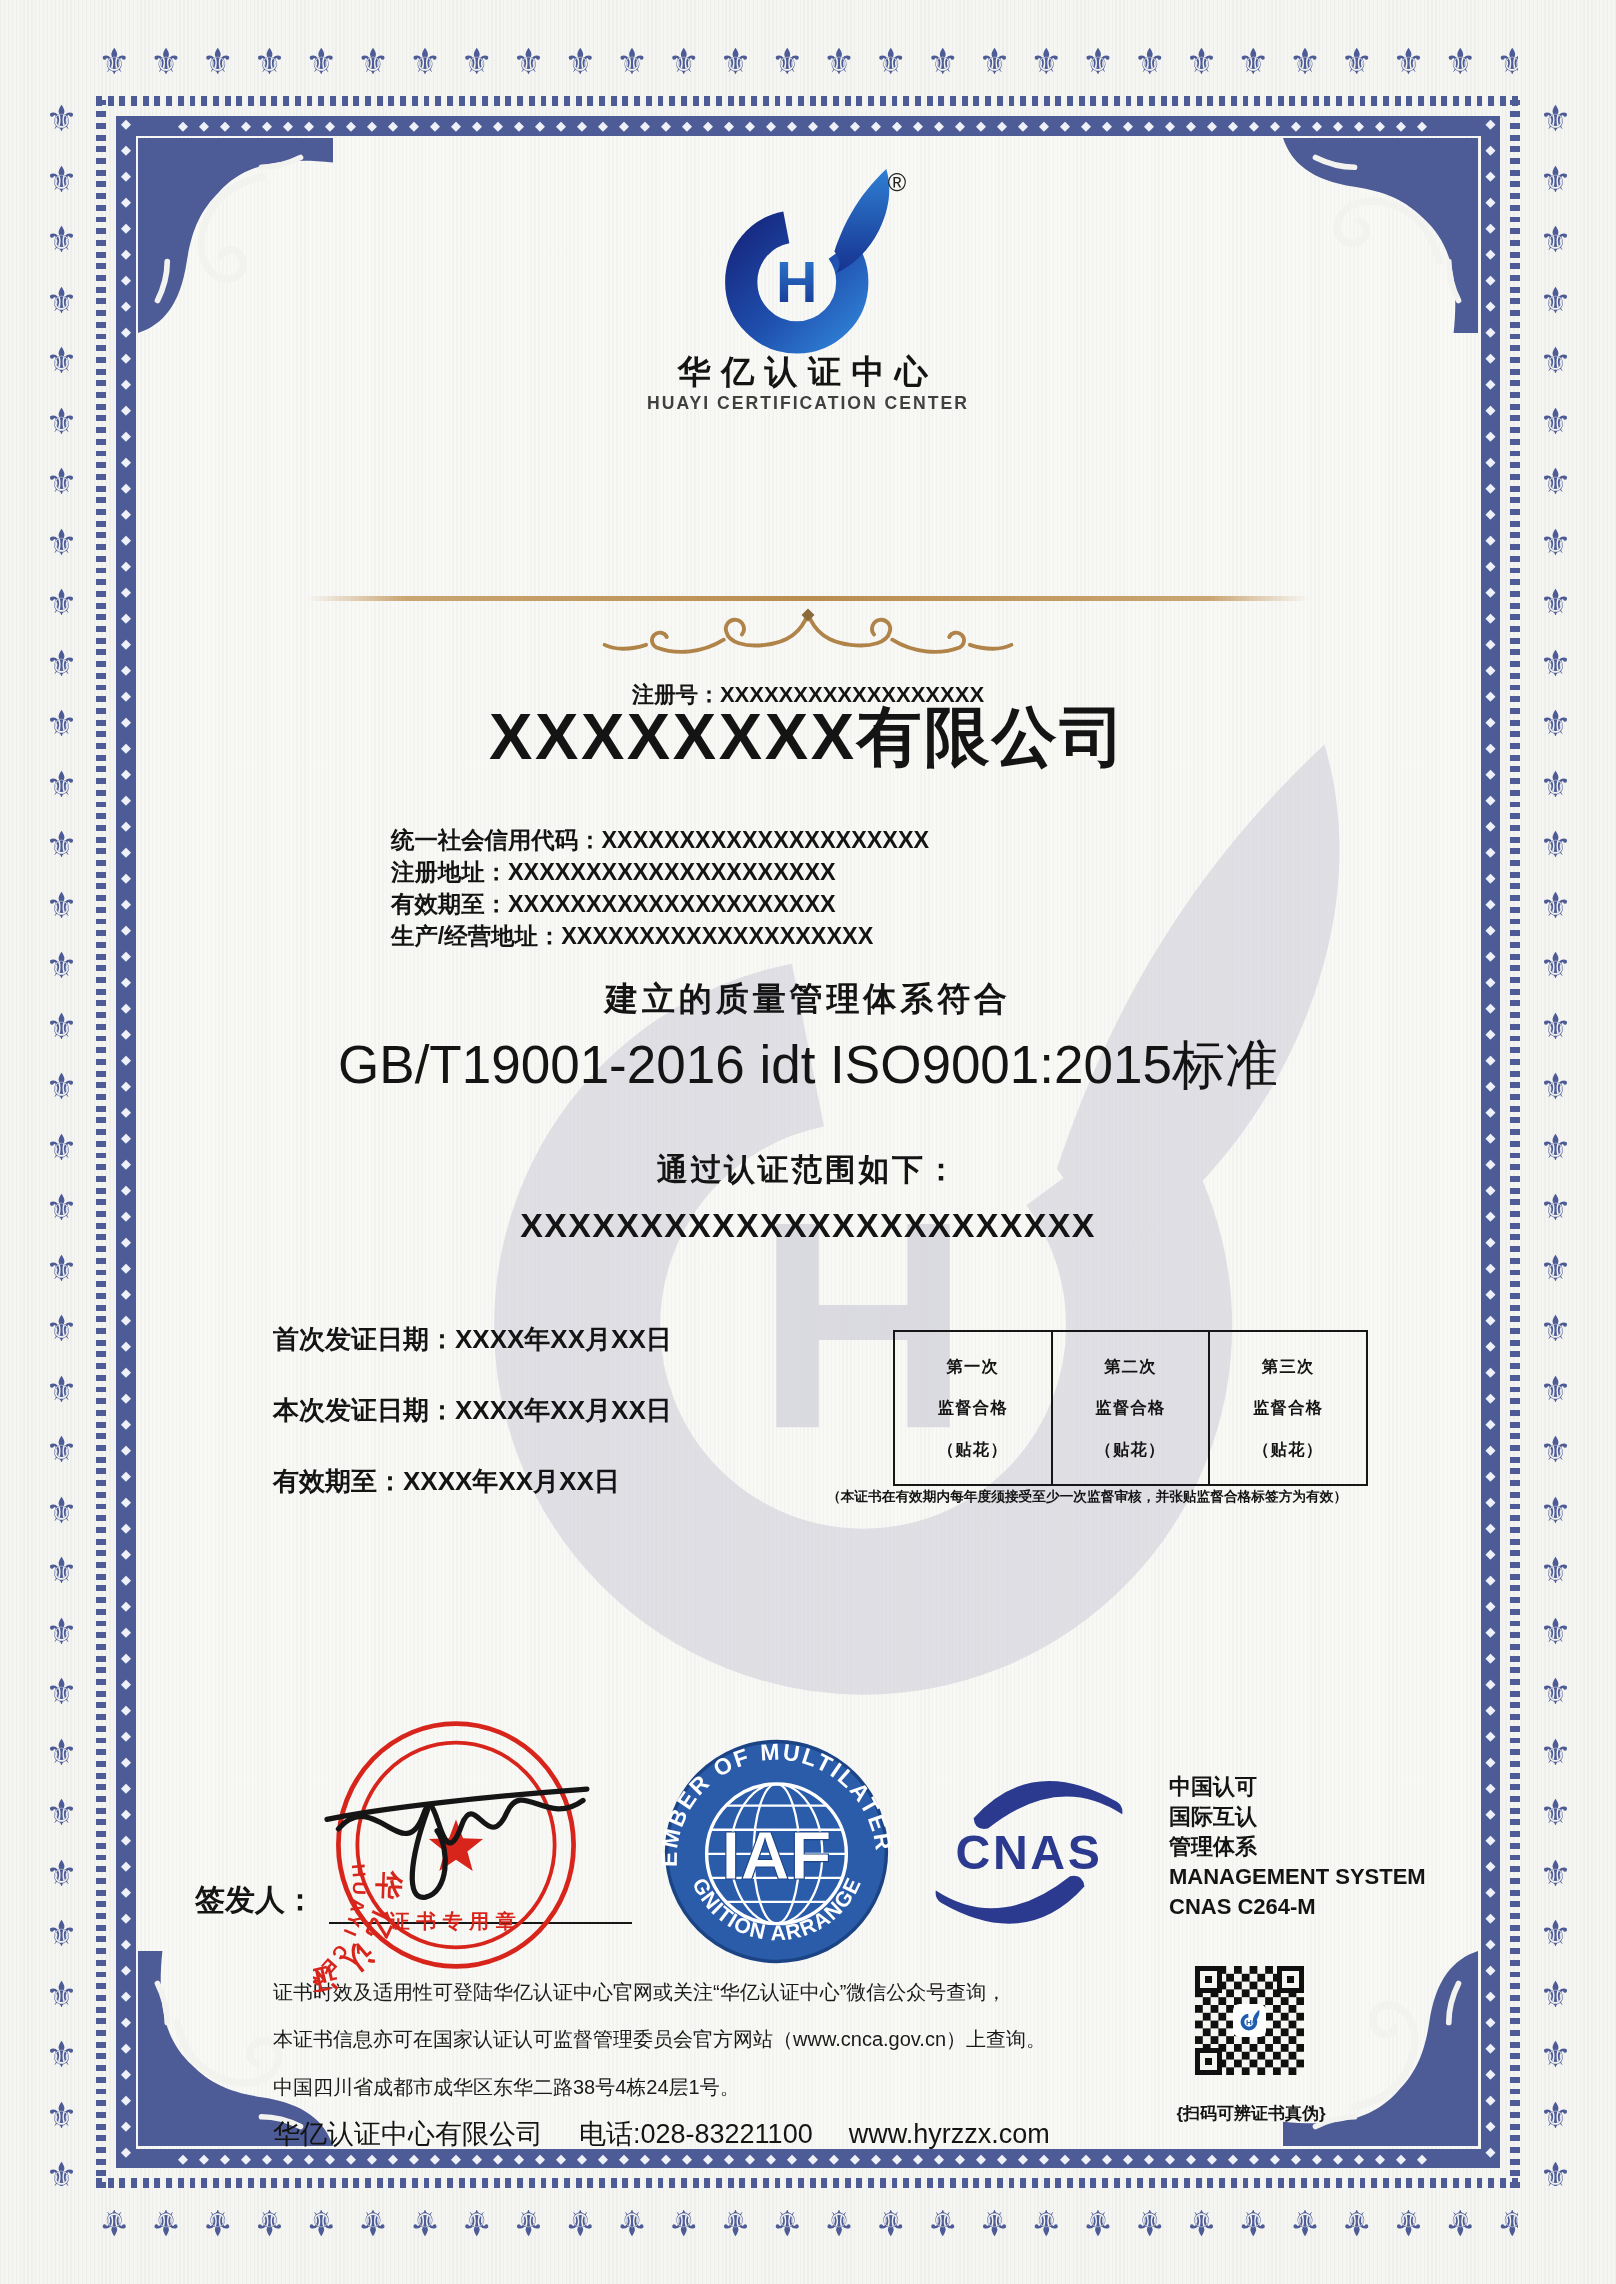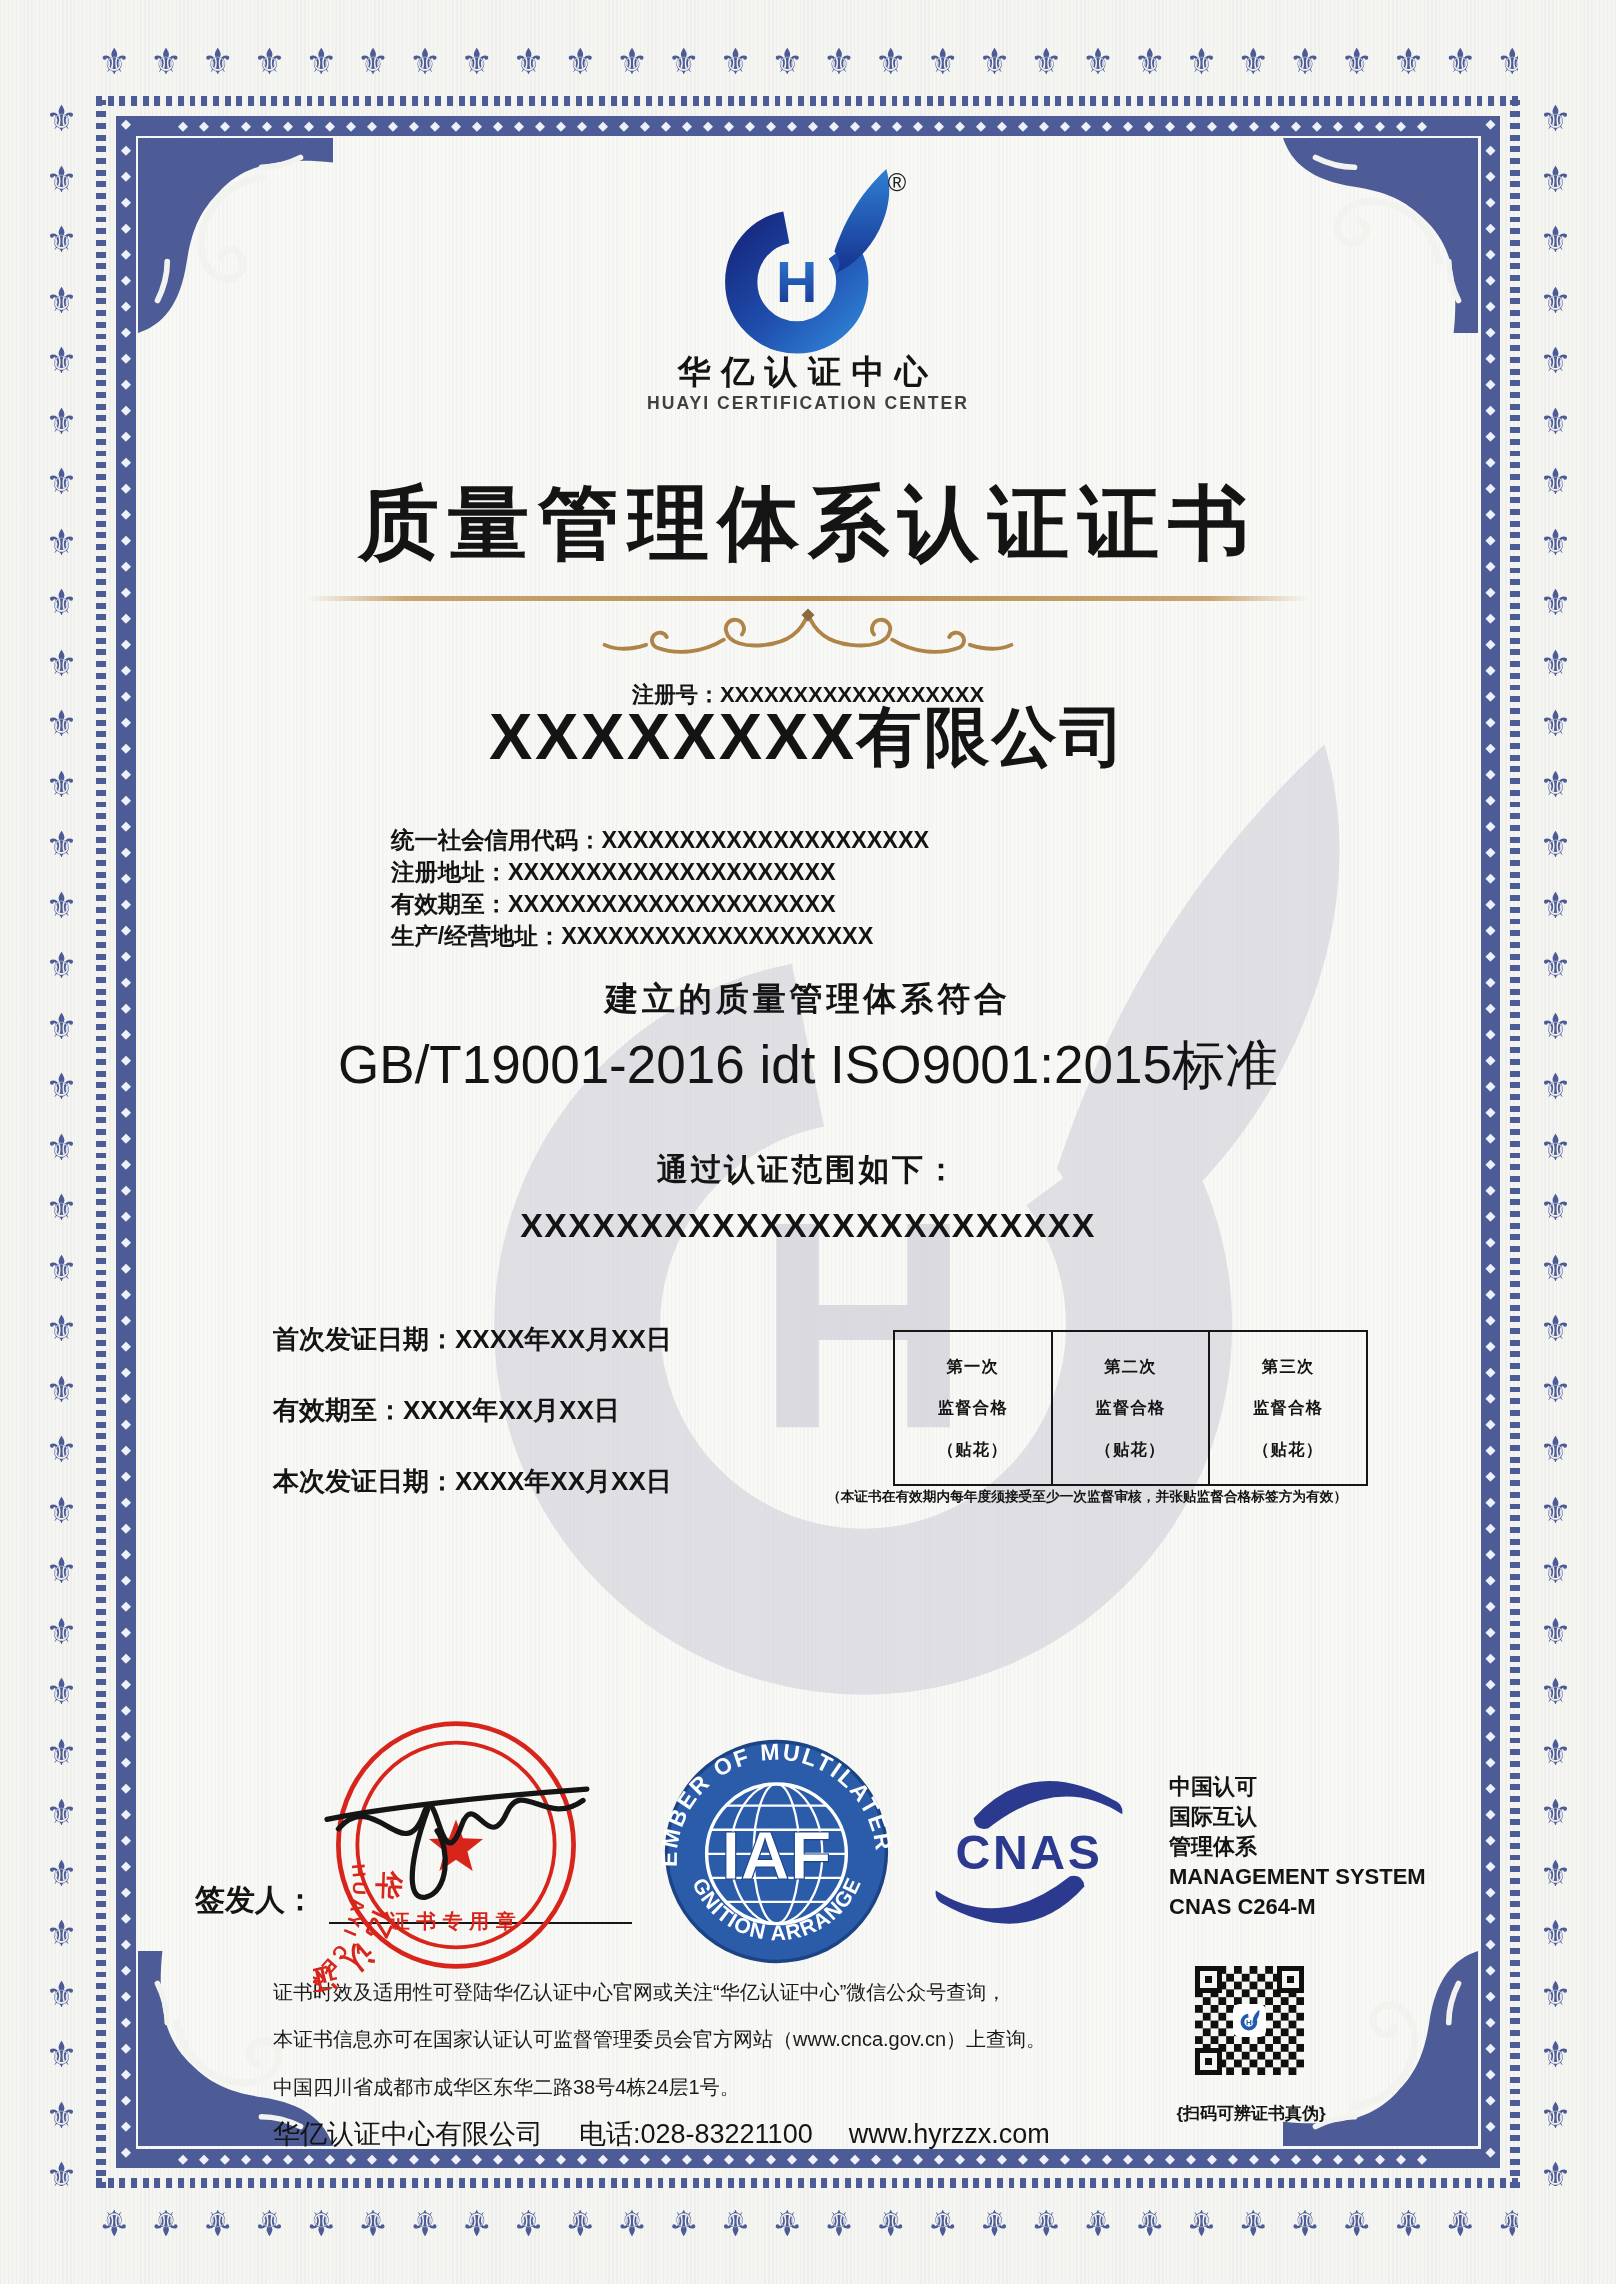--- a/index.html
+++ b/index.html
@@ -160,21 +160,20 @@
         </linearGradient>
     </defs>
     <circle cx="108" cy="130" r="62" fill="none" stroke="url(#lgA)" stroke-width="36" stroke-dasharray="280 70 40 0"></circle>
     <path d="M150,96 C160,66 176,34 208,4 C214,24 212,48 200,72 C188,96 170,112 152,120 C158,112 156,104 150,96 Z" fill="url(#lgB)"></path>
     <text x="108" y="152" text-anchor="middle" font-size="64" font-weight="bold" fill="url(#lgB)">H</text>
     <text x="220" y="28" text-anchor="middle" font-size="28" fill="#222222">®</text>
   </svg>
   <div class="abs center brand-cn z2">华亿认证中心</div>
   <div class="abs center brand-en z2">HUAYI CERTIFICATION CENTER</div>
 
-  <div class="abs center title z2">质量管理体系认证证书</div>
   <div class="abs divider z2"></div>
   <svg class="abs flourish z2" viewBox="0 0 330 44">
     <g stroke="#b08448" stroke-width="3" fill="none" stroke-linecap="round">
       <path d="M165,6 C160,20 150,28 132,30 C116,32 104,28 102,20 A7,7 0 1 1 114,22"></path>
       <path d="M165,6 C170,20 180,28 198,30 C214,32 226,28 228,20 A7,7 0 1 0 216,22"></path>
       <path d="M100,26 C84,36 64,38 48,32 A6,6 0 1 1 56,24"></path>
       <path d="M230,26 C246,36 266,38 282,32 A6,6 0 1 0 274,24"></path>
       <path d="M40,30 C28,34 16,34 8,30"></path>
       <path d="M290,30 C302,34 314,34 322,30"></path>
     </g>
@@ -192,22 +191,22 @@
     <div><span>生产/经营地址：</span><span>XXXXXXXXXXXXXXXXXXXX</span></div>
   </div>
 
   <div class="abs center std-intro z2">建立的质量管理体系符合</div>
   <div class="abs center std-name z2">GB/T19001-2016 idt ISO9001:2015标准</div>
   <div class="abs center scope-label z2">通过认证范围如下：</div>
   <div class="abs center scope-value z2">XXXXXXXXXXXXXXXXXXXXXXXX</div>
 
   <div class="abs dates z2">
     <div class="row"><span>首次发证日期：</span><span>XXXX年XX月XX日</span></div>
+    <div class="row"><span>本次发证日期：</span><span>XXXX年XX月XX日</span></div>
     <div class="row"><span>有效期至：</span><span>XXXX年XX月XX日</span></div>
-    <div class="row"><span>本次发证日期：</span><span>XXXX年XX月XX日</span></div>
   </div>
 
   <div class="abs sup-table z2">
     <div class="sup-cell">
       <div>第一次</div>
         <div>监督合格</div>
         <div>（贴花）</div>
     </div>
     <div class="sup-cell">
       <div>第二次</div>

